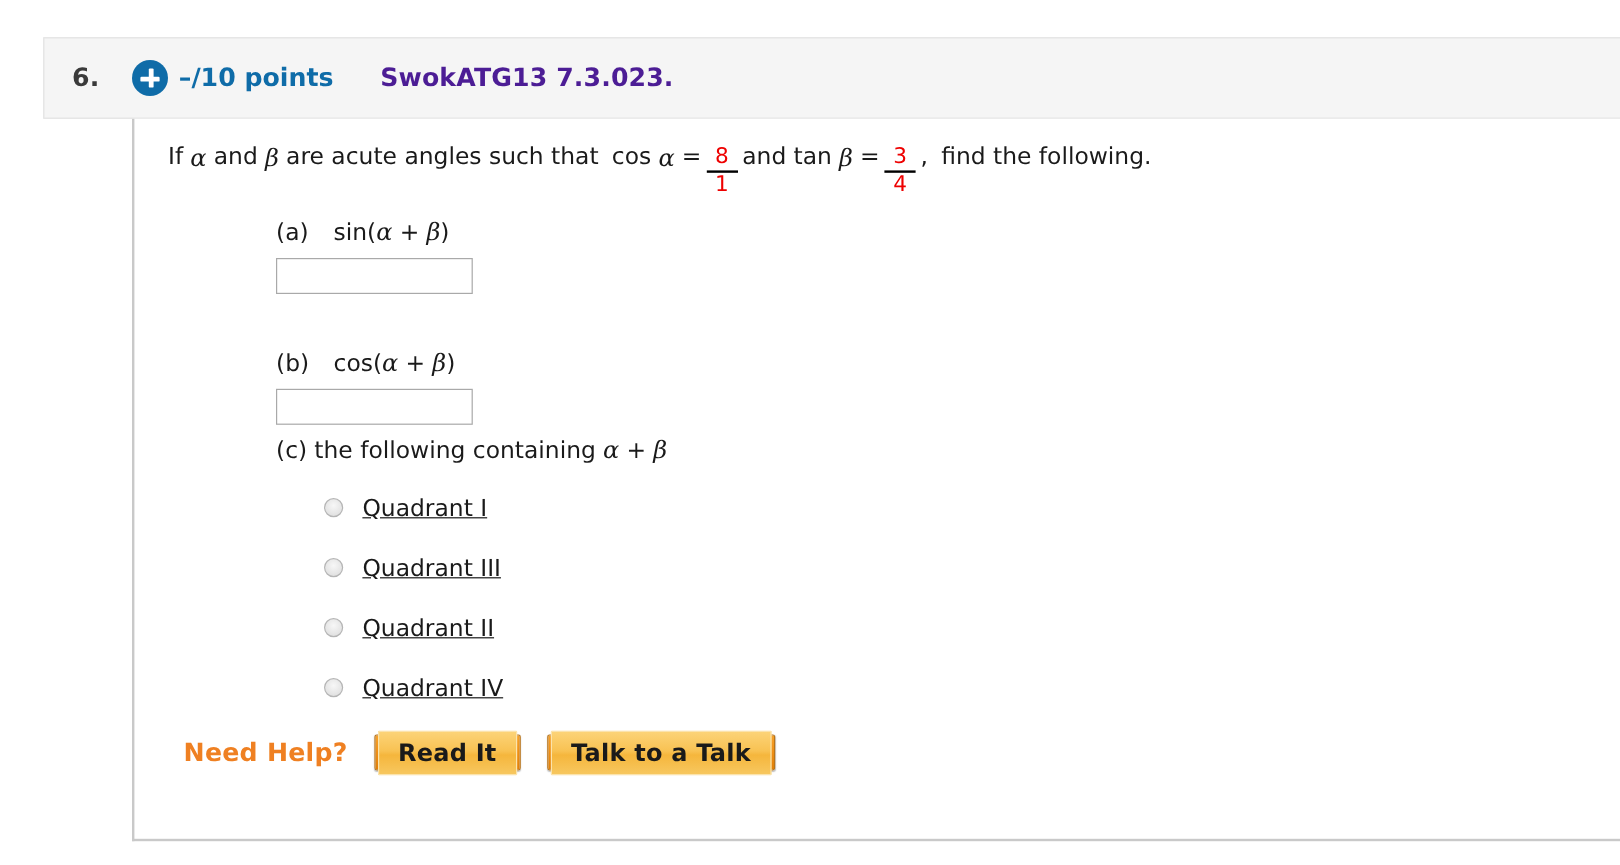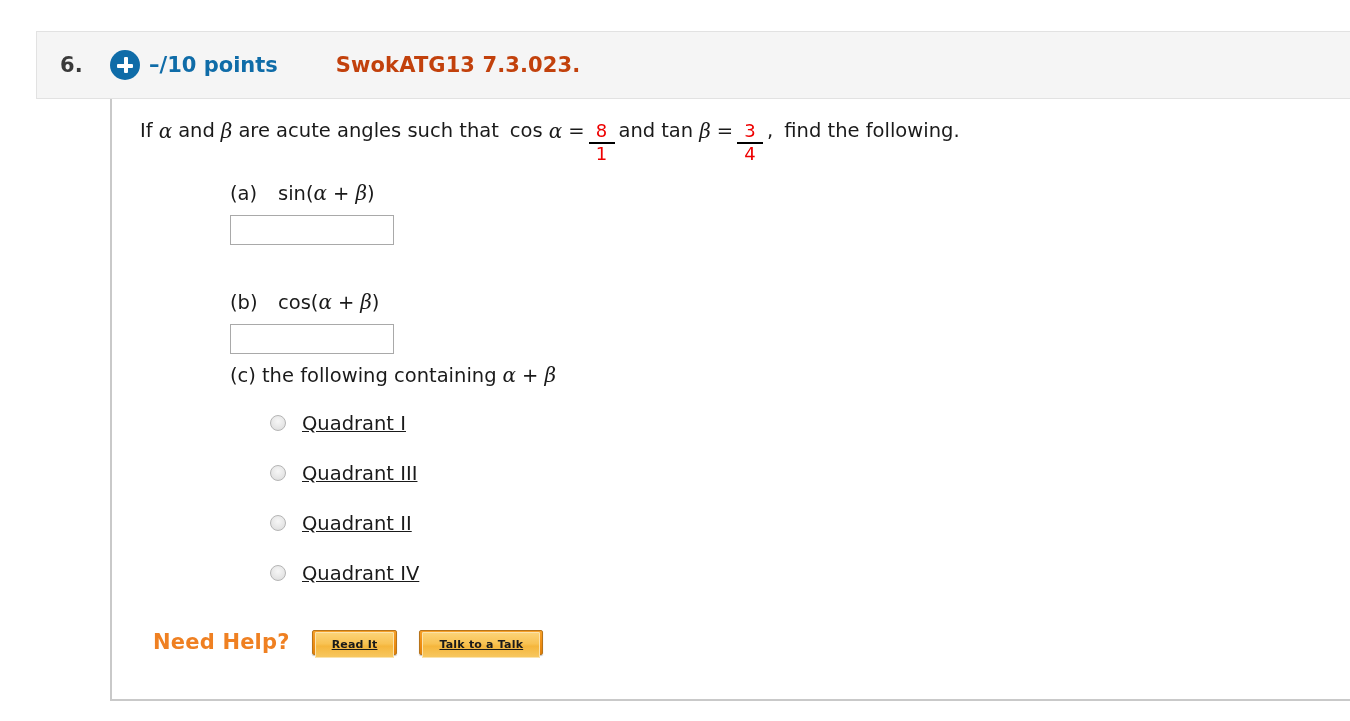--- a/index.html
+++ b/index.html
@@ -65,22 +65,22 @@
     font-size: 21px;
     font-weight: bold;
     color: #0f6ca8;
     margin-left: 9px;
     white-space: nowrap;
     text-align: center;
   }
   .q-code {
     font-size: 21px;
     font-weight: bold;
-    color: #c2410c;
-    margin-left: 58px;
+    color: #4c1d95;
+    margin-left: 39px;
     white-space: nowrap;
     letter-spacing: .1px;
   }
 
   
   .q-body {
     position: absolute;
     left: 110px;
     top: 99px;
     right: -4px;
@@ -191,23 +191,23 @@
     margin-left: 16px;
     font-size: 19.5px;
     color: #1a1a1a;
     white-space: nowrap;
   }
 
   
   .need-help {
     position: absolute;
     left: 41px;
-    top: 531px;
-    display: flex;
-    align-items: flex-start;
+    top: 513px;
+    display: flex;
+    align-items: center;
   }
   .need-help-label {
     font-size: 21px;
     font-weight: bold;
     color: #ef8022;
     white-space: nowrap;
     letter-spacing: .2px;
   }
   .help-btn {
     margin-left: 22px;
@@ -217,28 +217,27 @@
     background: linear-gradient(to bottom, #f6a12a 0%, #ef8f15 48%, #e07f08 100%);
     box-shadow: 0 1px 1px rgba(0,0,0,.25);
     cursor: pointer;
     display: inline-block;
   }
   .help-btn .inner {
     border: 1px solid #fbe3ac;
     border-radius: 1px;
     background: linear-gradient(to bottom, #fcd377 0%, #f8c253 45%, #f5b63c 55%, #f7c75f 100%);
     padding: 5px 16px 6px 16px;
-    font-size: 11px;
+    font-size: 20px;
     font-weight: bold;
     color: #1a1a1a;
     text-align: center;
     white-space: nowrap;
     font-family: "DejaVu Sans", "Liberation Sans", sans-serif;
     letter-spacing: .2px;
-    text-decoration: underline;
   }
   #btn-read-it .inner { min-width: 104px; }
   #btn-talk-tutor .inner { min-width: 128px; }
 </style>
 </head>
 <body>
 
 <div class="q-header">
   <span class="q-number">6.</span>
   <span class="plus-badge"></span>

